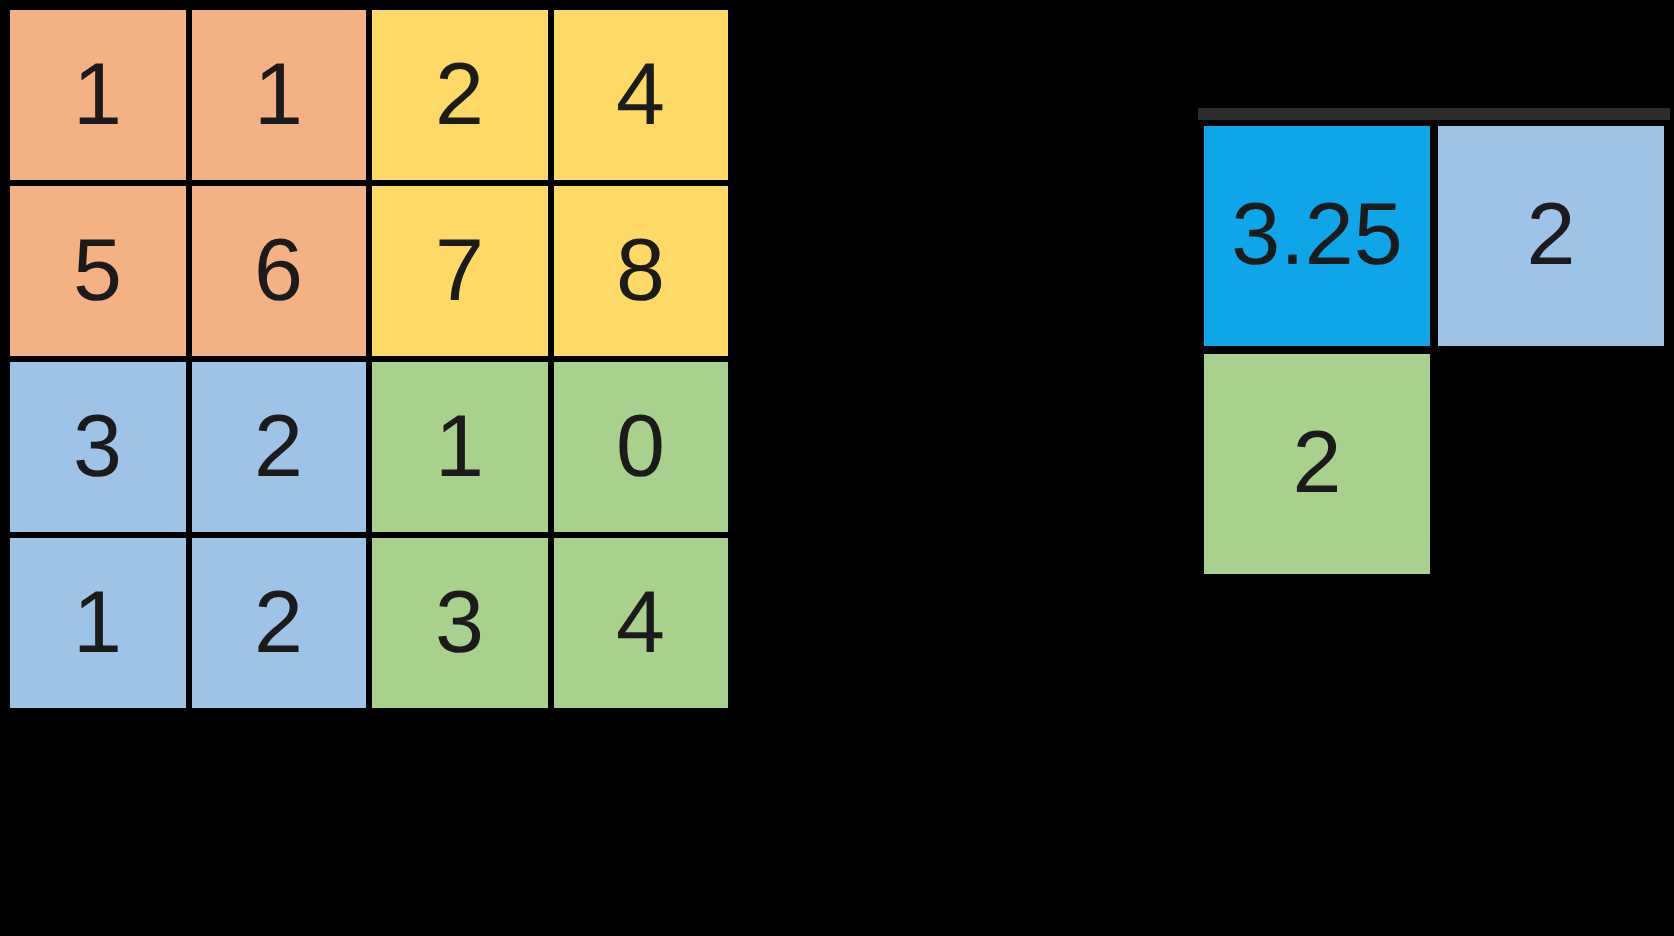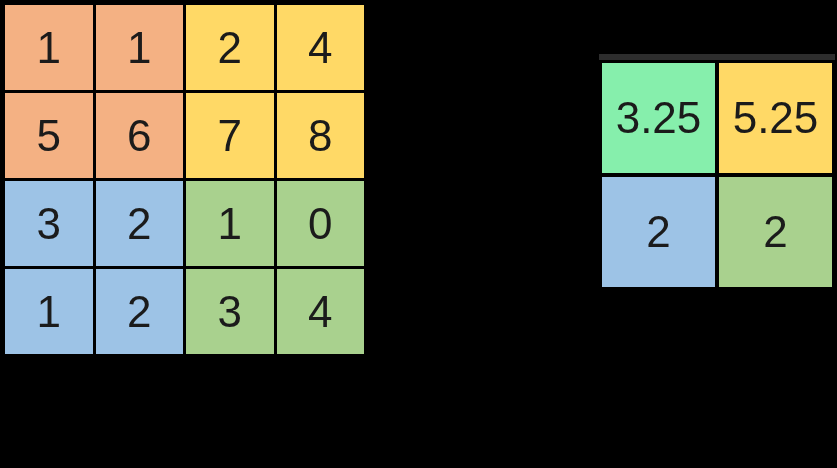--- a/index.html
+++ b/index.html
@@ -87,20 +87,19 @@
     <div class="cell" style="background-color: rgb(169, 209, 142);">0</div>
     <div class="cell" style="background-color: rgb(157, 195, 230);">1</div>
     <div class="cell" style="background-color: rgb(157, 195, 230);">2</div>
     <div class="cell" style="background-color: rgb(169, 209, 142);">3</div>
     <div class="cell" style="background-color: rgb(169, 209, 142);">4</div>
   </div>
 
   <div class="output-wrap">
     <div class="output-top-edge"></div>
     <div class="grid output-grid">
-      <div class="cell" style="background-color: #86efac;">3.25</div>
-      <div class="cell" style="background-color: rgb(255, 217, 102);">5.25</div>
+      <div class="cell" style="background-color: #0ea5e9;">3.25</div>
       <div class="cell" style="background-color: rgb(157, 195, 230);">2</div>
       <div class="cell" style="background-color: rgb(169, 209, 142);">2</div>
     </div>
   </div>
 
 </div>
 
 </body></html>

